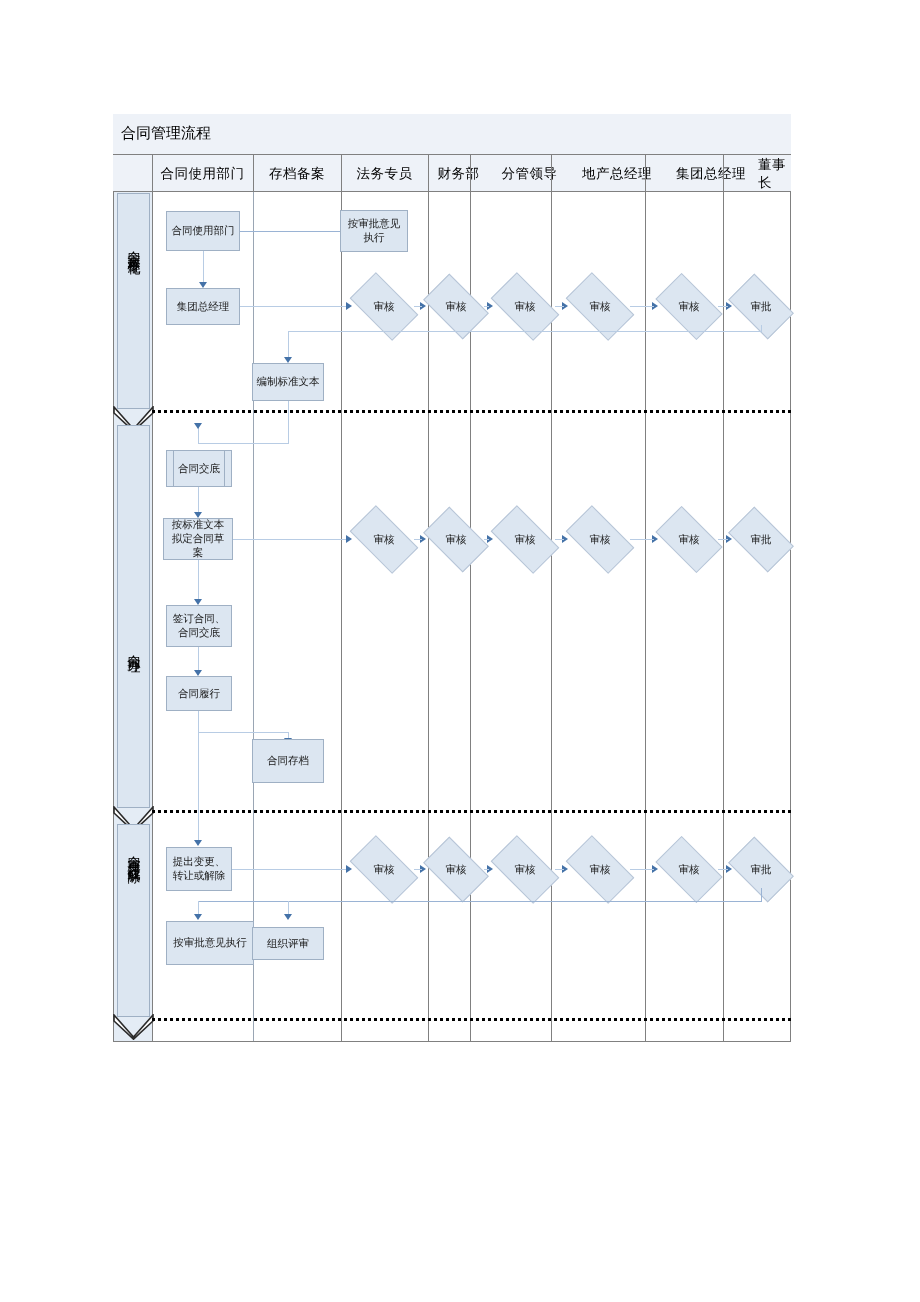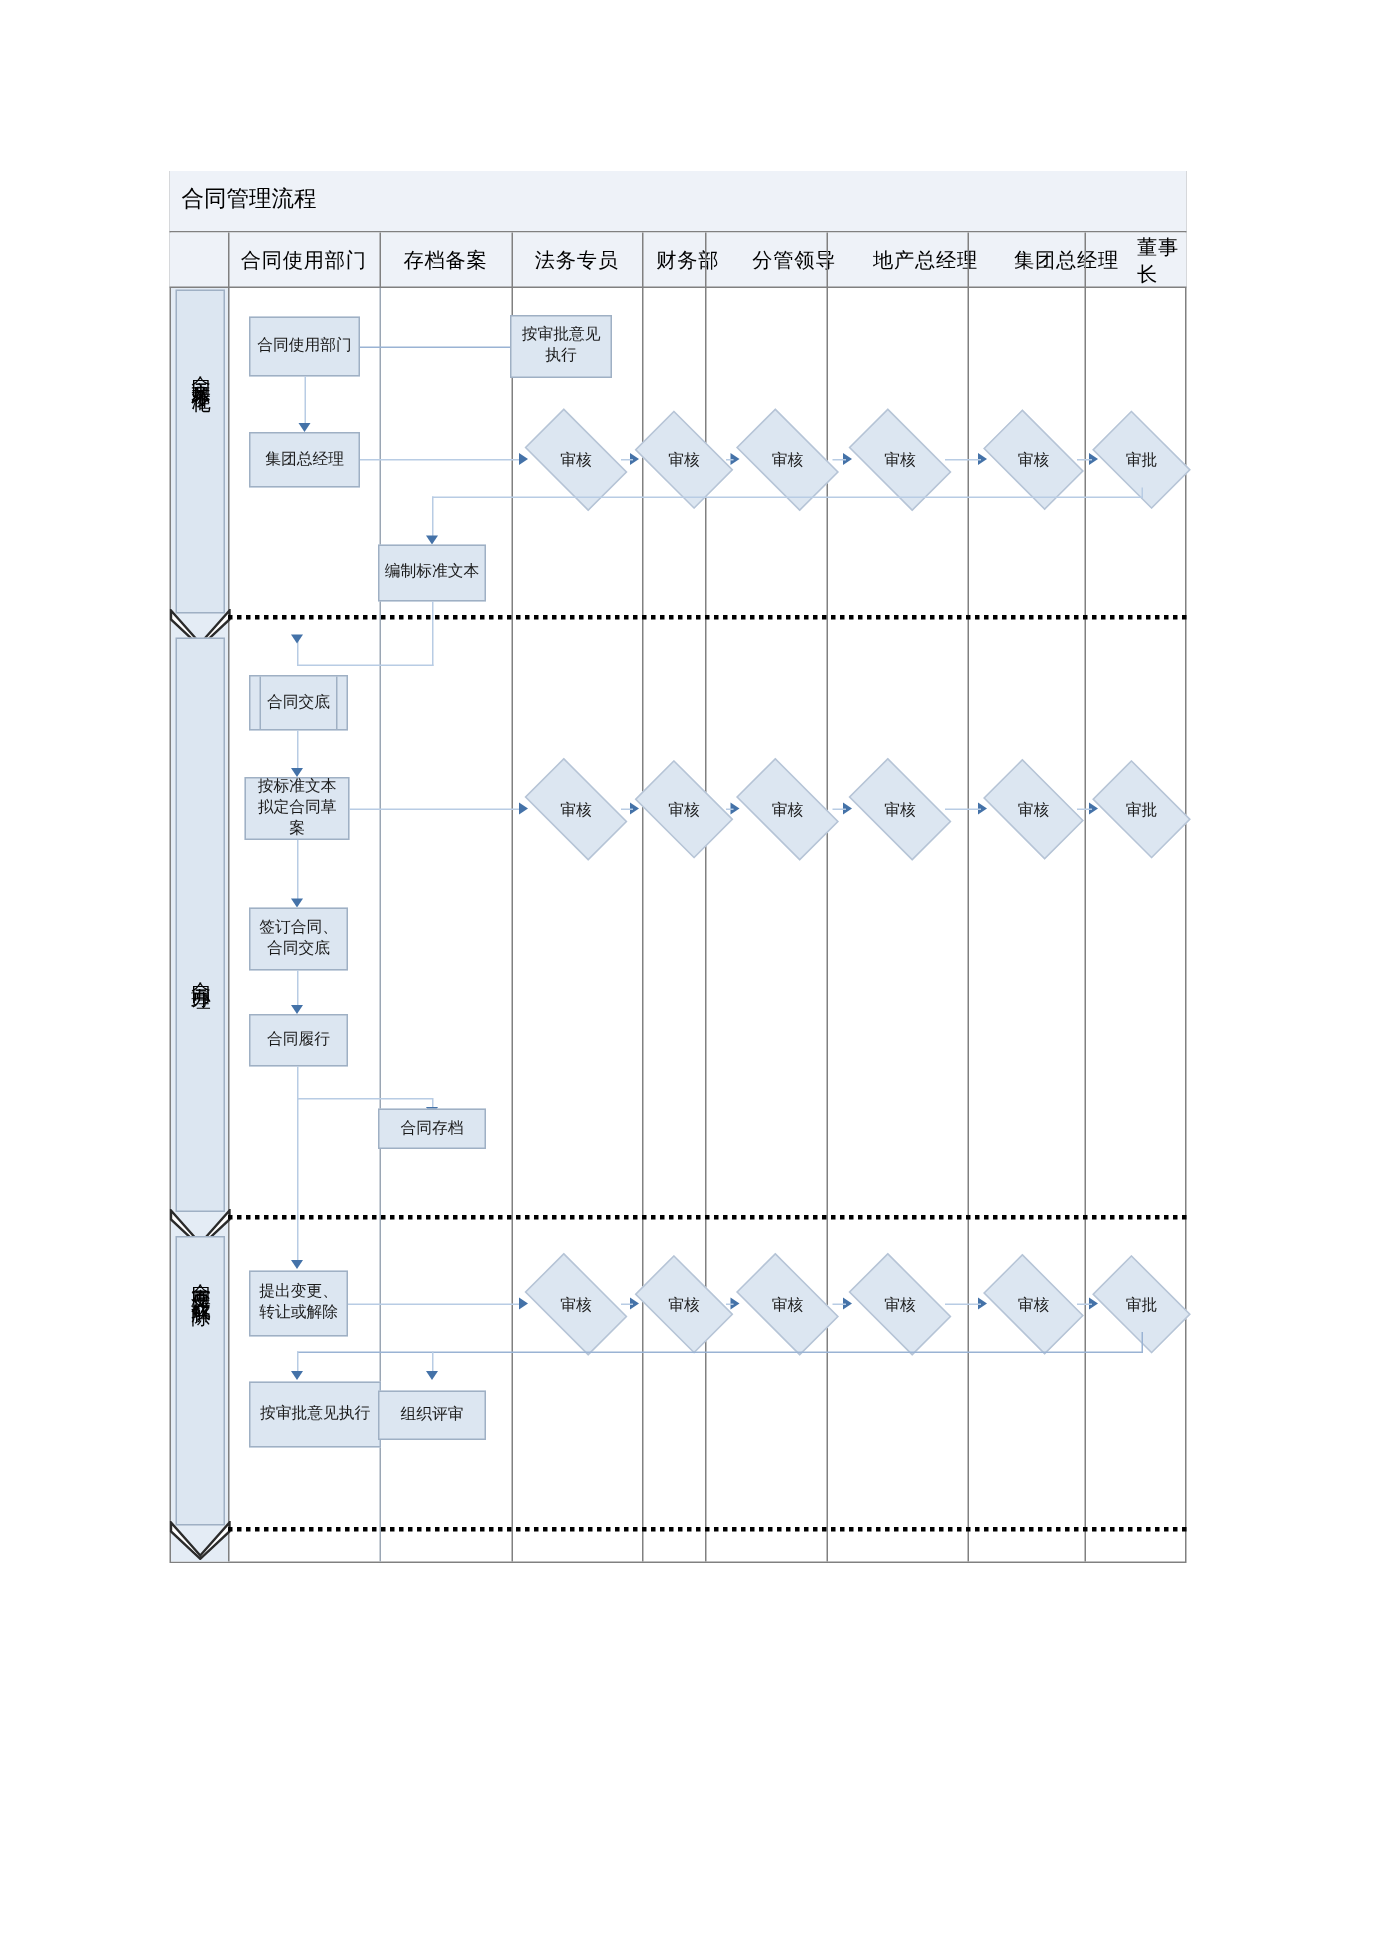--- a/index.html
+++ b/index.html
@@ -256,21 +256,21 @@
   <div class="ln v" style="left:198px;top:647px;height:26px;"></div>
   <div class="arw down" style="left:194px;top:670px;"></div>
 
   <div class="node" style="left:166px;top:676px;width:66px;height:35px;">合同履行</div>
 
   <div class="ln v" style="left:198px;top:711px;height:22px;"></div>
   <div class="ln h" style="left:198px;top:732px;width:90px;"></div>
   <div class="ln v" style="left:288px;top:732px;height:8px;"></div>
   <div class="arw down" style="left:284px;top:738px;"></div>
 
-  <div class="node" style="left:252px;top:739px;width:72px;height:27px;font-family:Liberation Mono, monospace;">合同存档</div>
+  <div class="node" style="left:252px;top:739px;width:72px;height:44px;font-family:Liberation Mono, monospace;">合同存档</div>
 
   <div class="ln v" style="left:198px;top:732px;height:111px;"></div>
   <div class="arw down" style="left:194px;top:840px;"></div>
 
   <div class="node" style="left:166px;top:847px;width:66px;height:44px;">提出变更、转让或解除</div>
 
   <div class="ln h" style="left:232px;top:869px;width:116px;"></div>
   <div class="arw right" style="left:346px;top:865px;"></div>
 
   <div class="diamond" style="left:354px;top:851px;width:60px;height:37px;">

